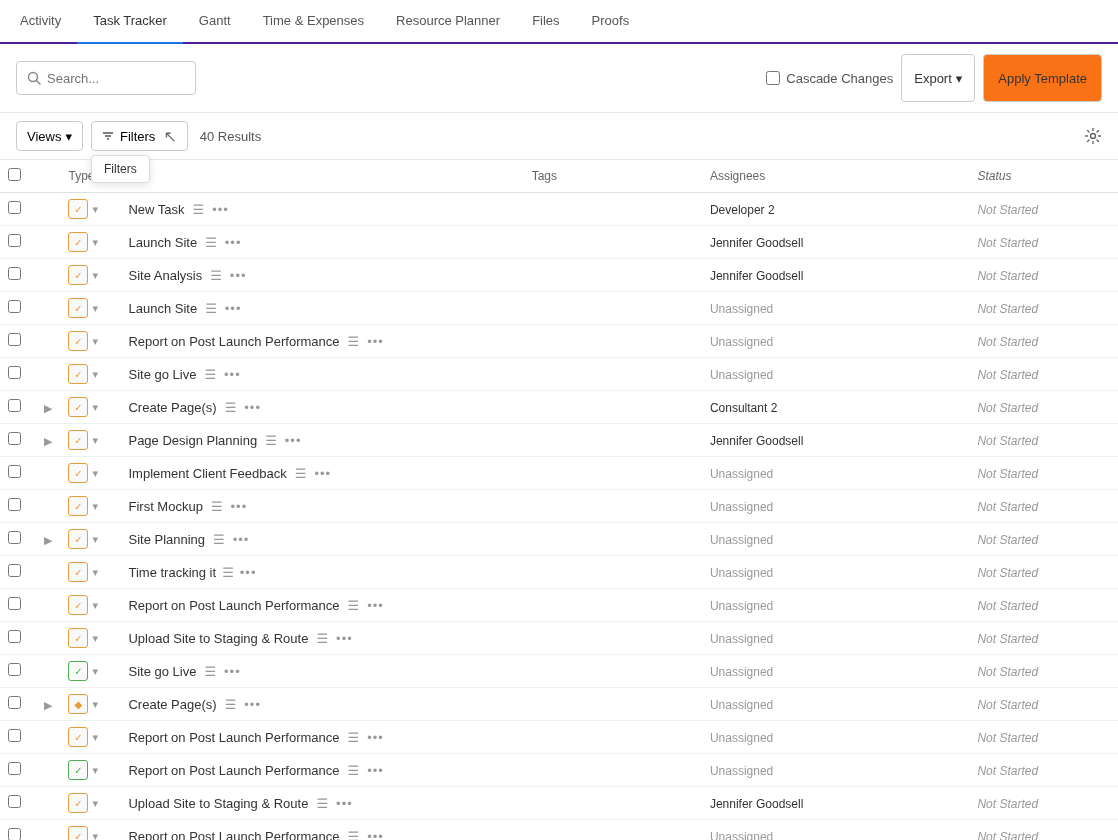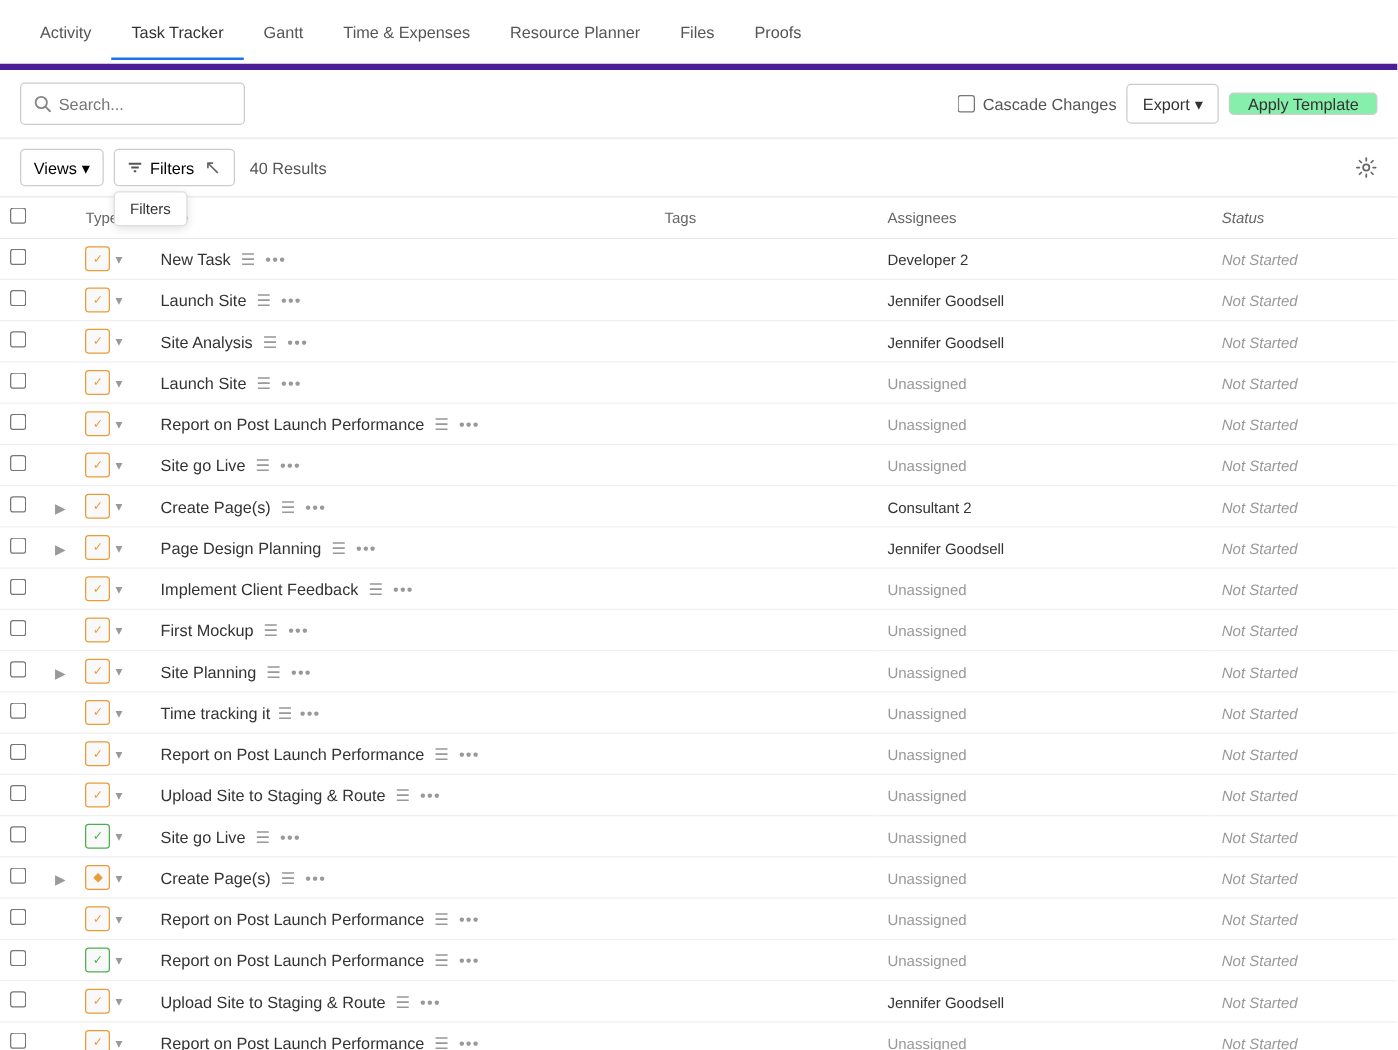--- a/index.html
+++ b/index.html
@@ -1,21 +1,21 @@
 <!DOCTYPE html>
 <html><head>
   <meta charset="utf-8">
   <style>
     * { box-sizing: border-box; margin: 0; padding: 0; }
     body { font-family: -apple-system, BlinkMacSystemFont, 'Segoe UI', sans-serif; font-size: 13px; color: #333; background: #fff; overflow: hidden; }
 
     
     .nav-tabs {
-      display: flex; align-items: center; border-bottom: 5px solid #4c1d95;
-      padding: 0 16px; height: 56px; background: #fff;
+      display: flex; align-items: center; border-bottom: 2px solid #4c1d95;
+      padding: 0 4px; height: 44px; background: #fff;
     }
     .nav-tab {
       padding: 0 16px; height: 44px; display: flex; align-items: center;
       cursor: pointer; color: #555; font-size: 13px; border-bottom: 2px solid transparent;
       margin-bottom: -1px;
     }
     .nav-tab.active { color: #333; border-bottom: 2px solid #1a73e8; font-weight: 500; }
 
     
     .toolbar {
@@ -29,26 +29,26 @@
     .search-box input {
       border: none; outline: none; font-size: 13px; color: #555; width: 100%;
       background: transparent;
     }
     .search-icon-svg { color: #888; flex-shrink: 0; }
     .spacer { flex: 1; }
     .cascade-label { display: flex; align-items: center; gap: 6px; color: #555; font-size: 13px; }
     .cascade-label input[type=checkbox] { width: 14px; height: 14px; }
     .export-btn {
       display: flex; align-items: center; border: 1px solid #ccc; border-radius: 4px;
-      padding: 0 12px; height: 32px; cursor: pointer; font-size: 13px; gap: 4px;
+      padding: 0 12px; height: 48px; cursor: pointer; font-size: 13px; gap: 4px;
       background: #fff; color: #333;
     }
     .apply-btn {
-      border: 1px solid #ccc; border-radius: 4px; padding: 0 14px; height: 18px;
-      cursor: pointer; font-size: 13px; background: #86efac; color: #333;
+      border: 1px solid #ccc; border-radius: 4px; padding: 0 14px; height: 48px;
+      cursor: pointer; font-size: 13px; background: #f97316; color: #333;
     }
 
     
     .secondary-toolbar {
       display: flex; align-items: center; padding: 8px 16px; gap: 8px;
       border-bottom: 1px solid #e8e8e8;
     }
     .views-btn {
       display: flex; align-items: center; border: 1px solid #ccc; border-radius: 4px;
       padding: 0 10px; height: 30px; cursor: pointer; font-size: 13px; gap: 4px;

